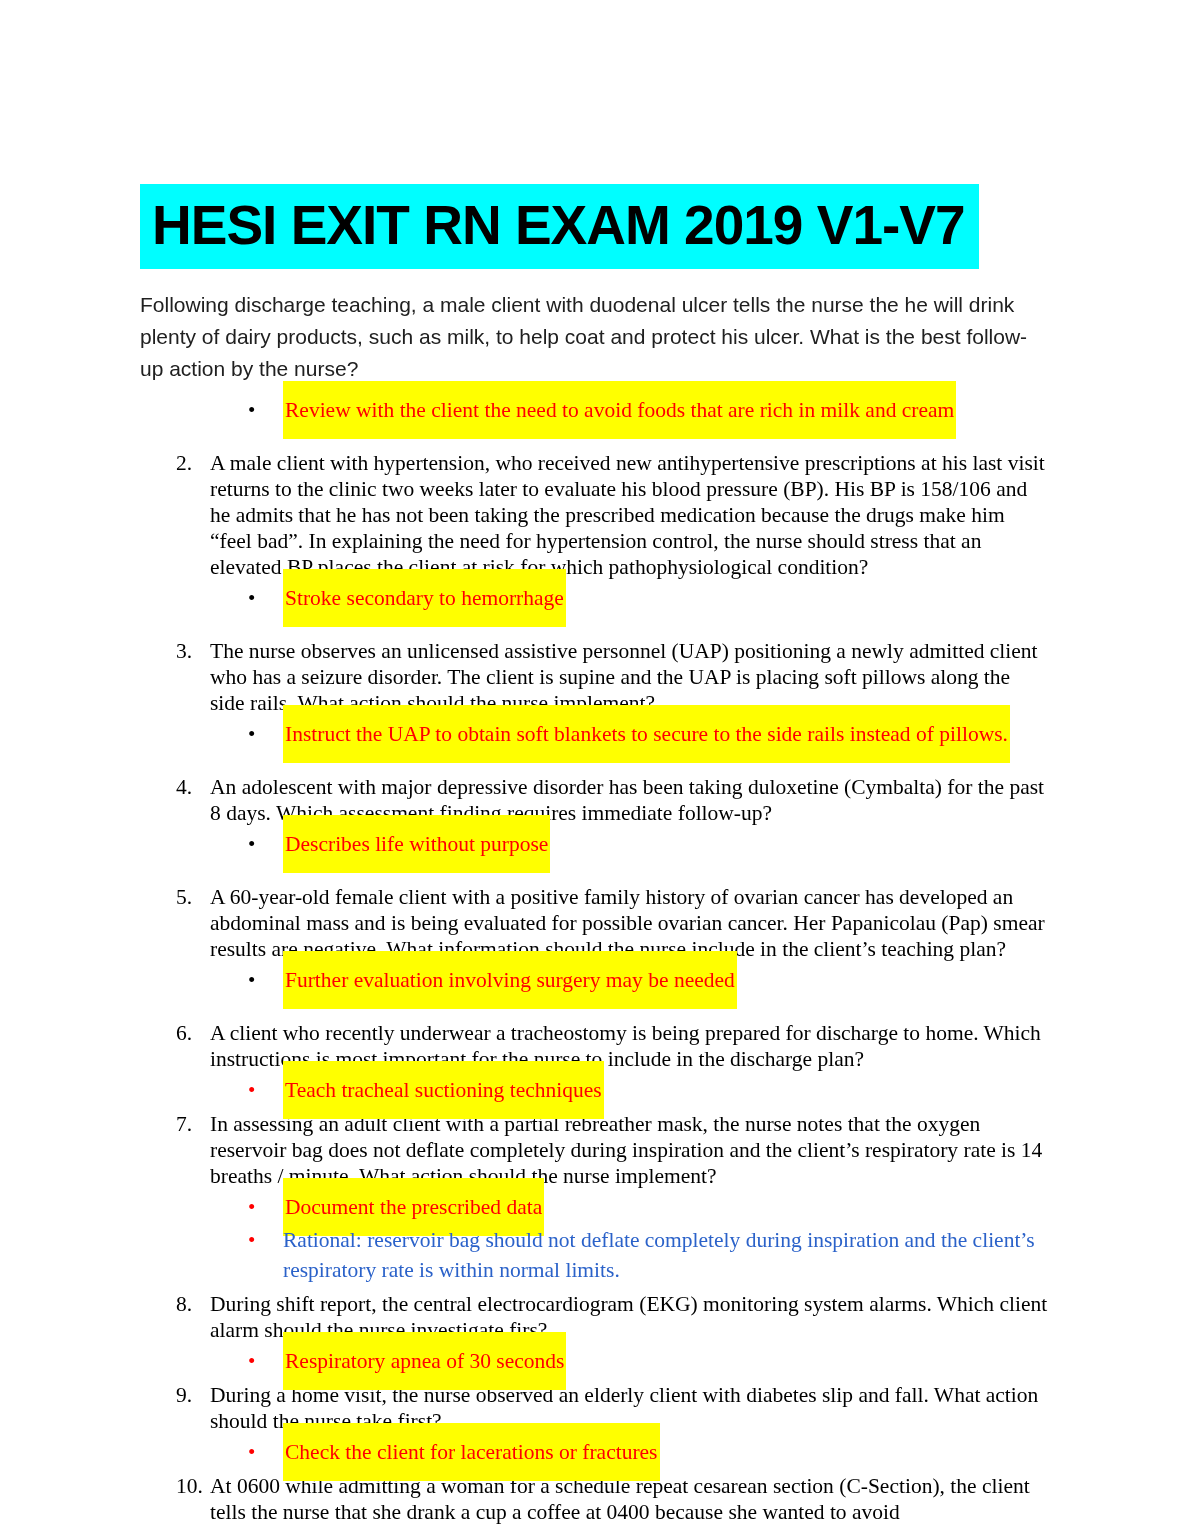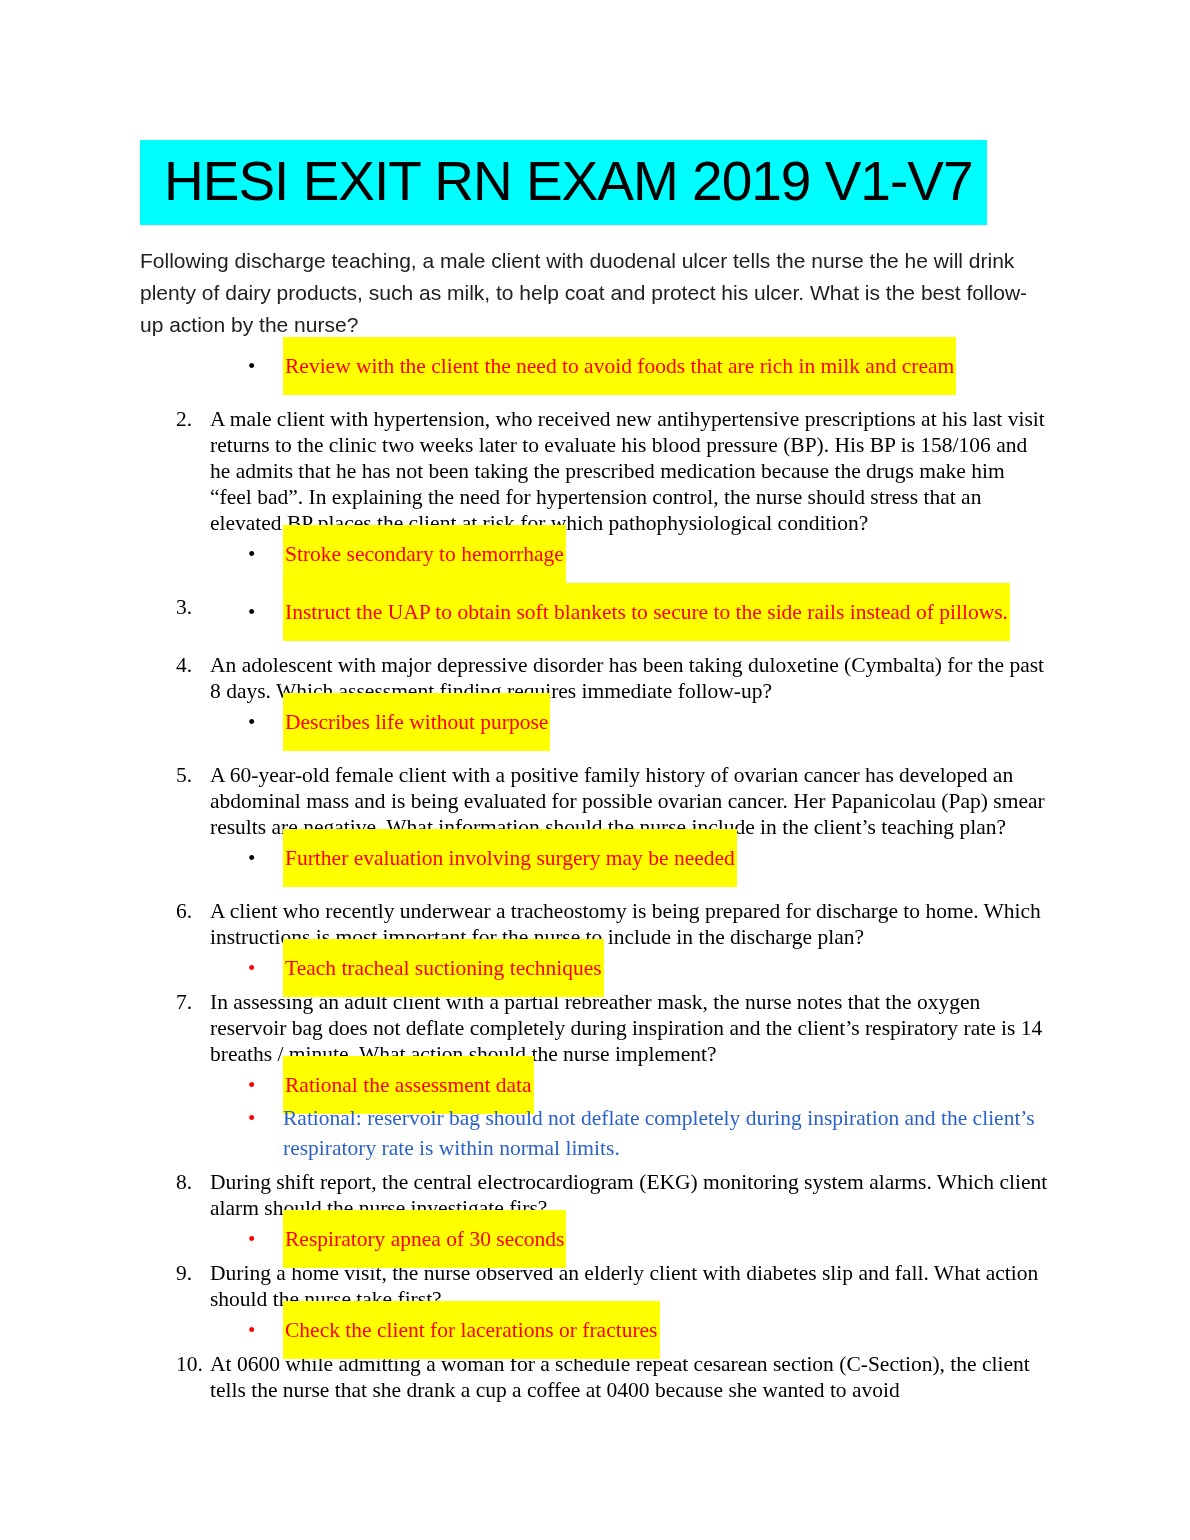--- a/index.html
+++ b/index.html
@@ -11,27 +11,28 @@
     background: #ffffff;
     padding: 140px 142px 0 140px;
     overflow: hidden;
     font-family: "Liberation Serif", serif;
     color: #000;
   }
   .title {
     display: inline-block;
     background: var(--title-hl, #00feff);
     font-family: "Liberation Sans", sans-serif;
-    font-weight: normal;
+    font-weight: bold;
     font-size: 55px;
     letter-spacing: -1px;
     line-height: 1.0;
-    padding: 14px 14px 16px 24px;
+    padding: 14px 14px 16px 12px;
     color: #000;
     white-space: nowrap;
+    margin-top: 44px;
   }
   .intro {
     margin-top: 20px;
     font-family: "Liberation Sans", sans-serif;
     font-size: 21px;
     line-height: 32px;
     color: #202020;
   }
   #intro-answer { margin-top: 10px; }
   #intro-answer .answer { padding-left: 143px; }
@@ -90,20 +91,21 @@
       <div class="question">
         <span class="qnum">2.</span>
         <div class="qbody">
           <p class="qtext">A male client with hypertension, who received new antihypertensive prescriptions at his last visit returns to the clinic two weeks later to evaluate his blood pressure (BP). His BP is 158/106 and he admits that he has not been taking the prescribed medication because the drugs make him “feel bad”. In explaining the need for hypertension control, the nurse should stress that an elevated BP places the client at risk for which pathophysiological condition?</p>
           <div class="answer"><span class="bullet" style="color: rgb(0, 0, 0);">•</span><span class="answer-text highlight">Stroke secondary to hemorrhage</span></div>
         </div>
       </div>
       <div class="question">
         <span class="qnum">3.</span>
         <div class="qbody">
+          <p class="qtext">The nurse observes an unlicensed assistive personnel (UAP) positioning a newly admitted client who has a seizure disorder. The client is supine and the UAP is placing soft pillows along the side rails. What action should the nurse implement?</p>
           <div class="answer"><span class="bullet" style="color: rgb(0, 0, 0);">•</span><span class="answer-text highlight">Instruct the UAP to obtain soft blankets to secure to the side rails instead of pillows.</span></div>
         </div>
       </div>
       <div class="question">
         <span class="qnum">4.</span>
         <div class="qbody">
           <p class="qtext">An adolescent with major depressive disorder has been taking duloxetine (Cymbalta) for the past 8 days. Which assessment finding requires immediate follow-up?</p>
           <div class="answer"><span class="bullet" style="color: rgb(0, 0, 0);">•</span><span class="answer-text highlight">Describes life without purpose</span></div>
         </div>
       </div>
@@ -118,21 +120,21 @@
         <span class="qnum">6.</span>
         <div class="qbody">
           <p class="qtext">A client who recently underwear a tracheostomy is being prepared for discharge to home. Which instructions is most important for the nurse to include in the discharge plan?</p>
           <div class="answer"><span class="bullet" style="color: rgb(255, 0, 0);">•</span><span class="answer-text highlight">Teach tracheal suctioning techniques</span></div>
         </div>
       </div>
       <div class="question tight">
         <span class="qnum">7.</span>
         <div class="qbody">
           <p class="qtext">In assessing an adult client with a partial rebreather mask, the nurse notes that the oxygen reservoir bag does not deflate completely during inspiration and the client’s respiratory rate is 14 breaths / minute. What action should the nurse implement?</p>
-          <div class="answer"><span class="bullet" style="color: rgb(255, 0, 0);">•</span><span class="answer-text highlight">Rational the assessment data</span></div>
+          <div class="answer"><span class="bullet" style="color: rgb(255, 0, 0);">•</span><span class="answer-text highlight">Document the prescribed data</span></div>
           <div class="answer"><span class="bullet" style="color: rgb(255, 0, 0);">•</span><span class="answer-text rationale">Rational: reservoir bag should not deflate completely during inspiration and the client’s respiratory rate is within normal limits.</span></div>
         </div>
       </div>
       <div class="question tight">
         <span class="qnum">8.</span>
         <div class="qbody">
           <p class="qtext">During shift report, the central electrocardiogram (EKG) monitoring system alarms. Which client alarm should the nurse investigate firs?</p>
           <div class="answer"><span class="bullet" style="color: rgb(255, 0, 0);">•</span><span class="answer-text highlight">Respiratory apnea of 30 seconds</span></div>
         </div>
       </div>

